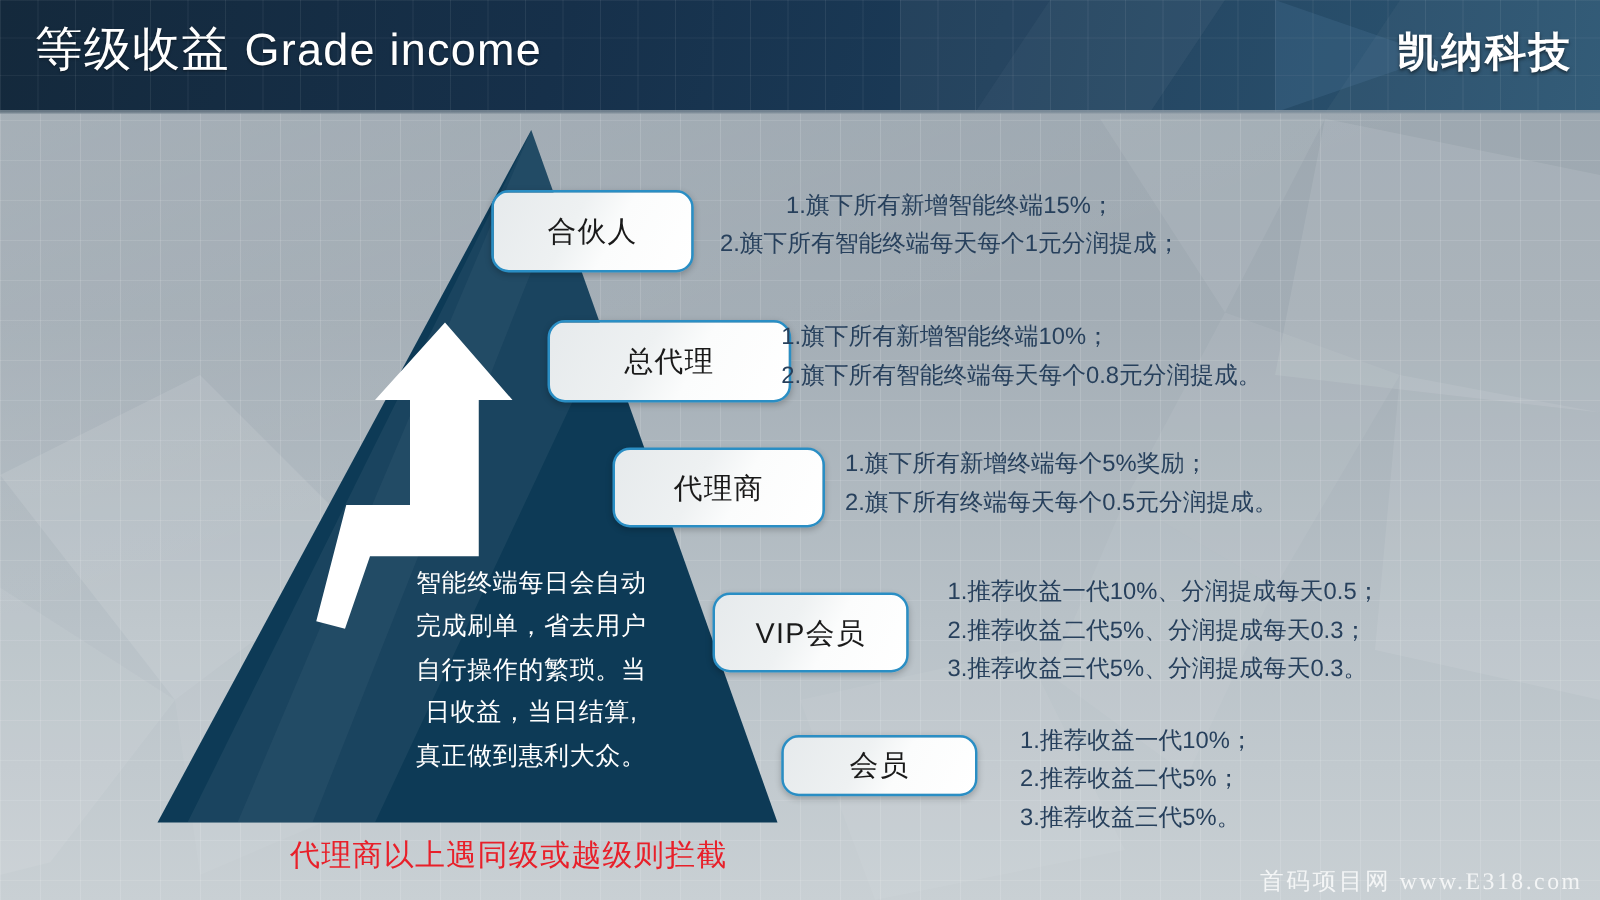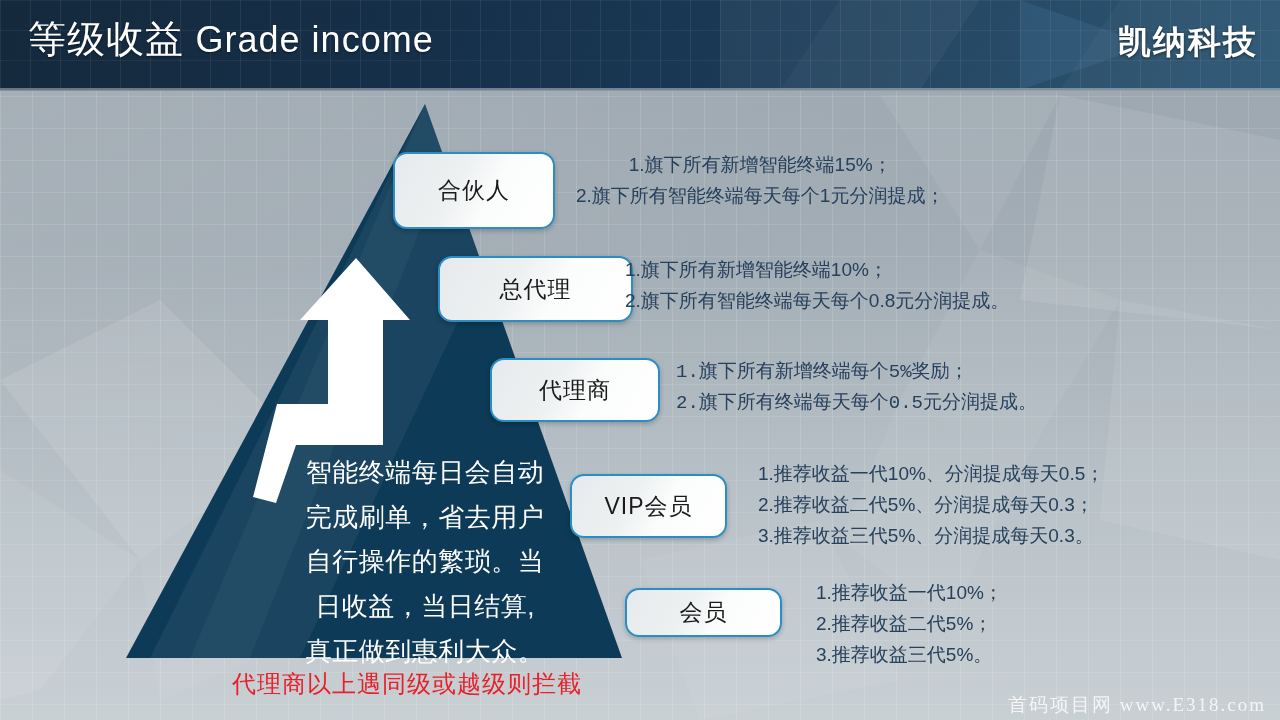--- a/index.html
+++ b/index.html
@@ -99,21 +99,21 @@
     white-space: nowrap;
   }
   .desc div { white-space: nowrap; }
 
   
   #pyramid-note {
     position: absolute;
     left: 300px; top: 450px;
     width: 250px;
     color: #ffffff;
-    font-size: 26px;
+    font-size: 20px;
     line-height: 1.72;
     text-align: center;
     letter-spacing: .5px;
   }
 
   
   #warning-text {
     position: absolute;
     left: 232px; top: 668px;
     color: #e8202a;
@@ -180,21 +180,21 @@
     <g clip-path="url(#tri-clip)">
       <polygon points="425,104 560,104 300,658 150,658" fill="#ffffff" opacity="0.055"></polygon>
       <polygon points="425,104 470,104 250,658 190,658" fill="#ffffff" opacity="0.04"></polygon>
     </g>
 
     <path d="M 253,497 L 277,404 L 328,404 L 328,320
              L 300,320 L 356,258 L 410,320 L 383,320 L 383,445
              L 296,445 L 276,503 Z" fill="#ffffff"></path>
   </svg>
 
-  <div class="level-box" style="left:393px; top:152px; width:162px; height:77px;">
+  <div class="level-box" style="left:393px; top:152px; width:162px; height:66px;">
     <span>合伙人</span>
   </div>
 
   <div class="level-box" style="left:438px; top:256px; width:195px; height:66px;">
     <span>总代理</span>
   </div>
 
   <div class="level-box" style="left:490px; top:358px; width:170px; height:64px;">
     <span>代理商</span>
   </div>
@@ -210,21 +210,21 @@
   <div class="desc" style="left:576px; top:150px;text-align:center;">
     <div>1.旗下所有新增智能终端15%；</div>
     <div>2.旗下所有智能终端每天每个1元分润提成；</div>
   </div>
 
   <div class="desc" style="left:625px; top:255px;">
     <div>1.旗下所有新增智能终端10%；</div>
     <div>2.旗下所有智能终端每天每个0.8元分润提成。</div>
   </div>
 
-  <div class="desc" style="left:676px; top:357px;font-family:Liberation Mono, monospace;">
+  <div class="desc" style="left:676px; top:357px;">
     <div>1.旗下所有新增终端每个5%奖励；</div>
     <div>2.旗下所有终端每天每个0.5元分润提成。</div>
   </div>
 
   <div class="desc" style="left:758px; top:459px;">
     <div>1.推荐收益一代10%、分润提成每天0.5；</div>
     <div>2.推荐收益二代5%、分润提成每天0.3；</div>
     <div>3.推荐收益三代5%、分润提成每天0.3。</div>
   </div>
 

